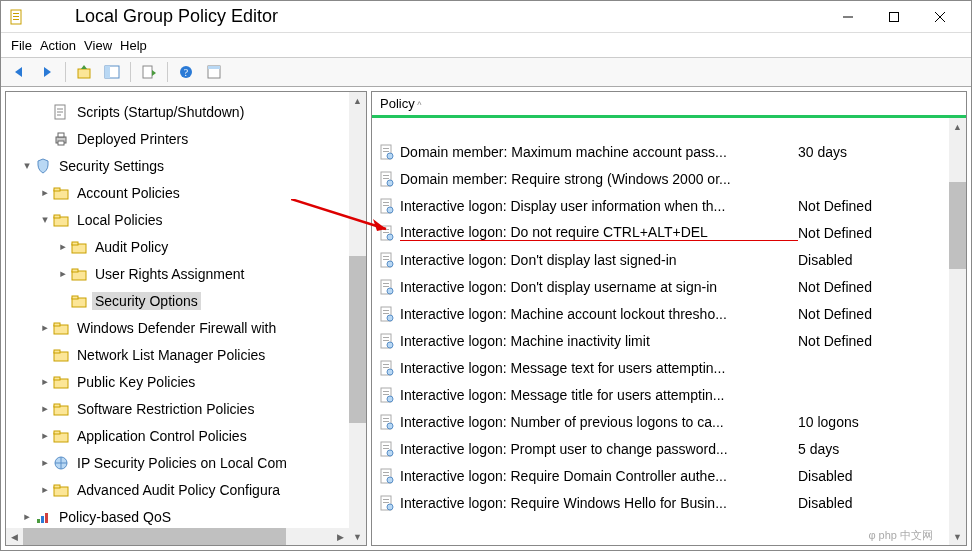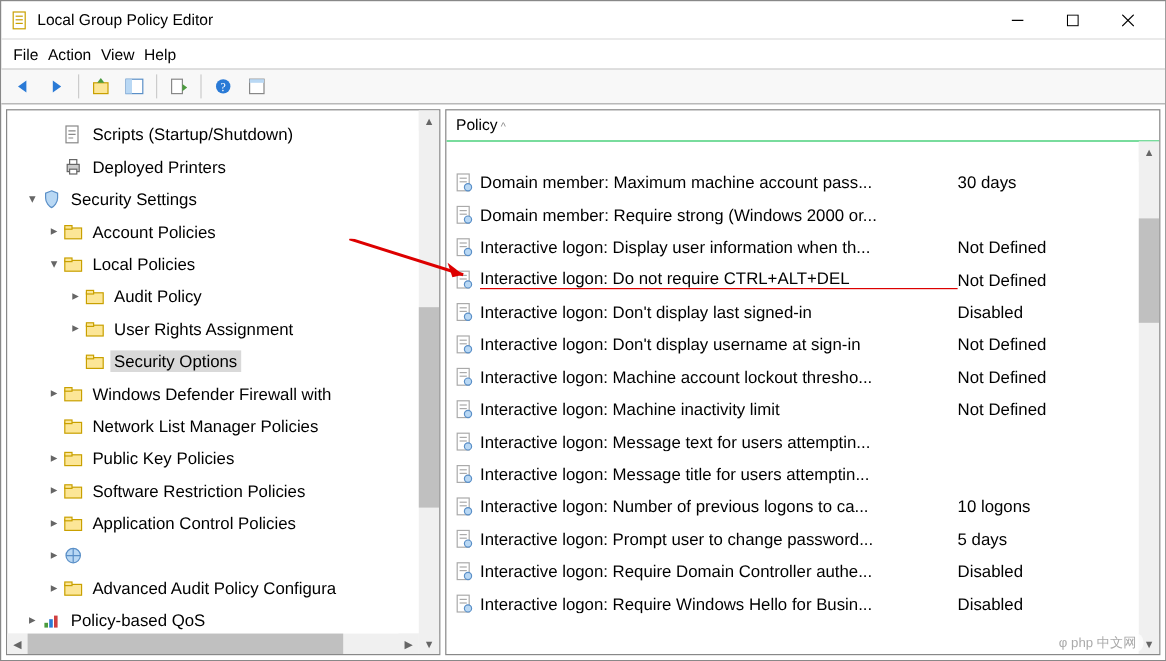--- a/index.html
+++ b/index.html
@@ -1,55 +1,55 @@
 <!DOCTYPE html>
 <html><head>
 <meta charset="utf-8">
 <style>
 * { box-sizing: border-box; margin: 0; padding: 0; }
 body { font-family: "Segoe UI", Tahoma, sans-serif; font-size: 13px; background: #fff; width: 972px; height: 551px; overflow: hidden; border: 1px solid #888; position: relative; }
 .titlebar { height: 32px; display: flex; align-items: center; padding: 0 8px; border-bottom: 1px solid #ddd; }
 .titlebar .app-icon { width: 16px; height: 16px; margin-right: 6px; }
-.titlebar .title { font-size: 13px; flex: 1; }
+.titlebar .title { font-size: 18px; flex: 1; margin-left: 44px; }
 .winbtns { display: flex; gap: 0; }
 .winbtn { width: 46px; height: 30px; display: flex; align-items: center; justify-content: center; }
 .menubar { height: 24px; display: flex; align-items: center; padding: 0 6px; font-size: 13px; }
 .menubar span { padding: 2px 4px; }
 .toolbar { height: 30px; display: flex; align-items: center; padding: 0 6px; gap: 4px; border-top: 1px solid #ccc; border-bottom: 1px solid #aaa; background: #f8f8f8; }
 .tbtn { width: 24px; height: 24px; display: flex; align-items: center; justify-content: center; }
 .sep { width: 1px; height: 20px; background: #ccc; margin: 0 2px; }
 .content { display: flex; height: calc(551px - 32px - 24px - 30px - 2px); padding: 4px; gap: 4px; }
 .pane { border: 1px solid #888; overflow: hidden; position: relative; }
 .leftpane { width: 362px; }
 .rightpane { flex: 1; }
 .tree { padding: 6px 2px; overflow: hidden; height: 100%; font-size: 14px; }
 .tree-item { display: flex; align-items: center; height: 27px; white-space: nowrap; }
 .tree-item .chev { width: 14px; text-align: center; color: #666; font-size: 11px; }
 .tree-item .icon { width: 18px; height: 18px; margin-right: 4px; display:flex; align-items:center; justify-content:center; }
 .tree-item .label { padding: 1px 3px; }
 .tree-item.selected .label { background: #d9d9d9; }
 .ind0 { padding-left: 30px; }
 .ind1 { padding-left: 48px; }
-.list-header { display: flex; height: 26px; border-bottom: 1px solid #22c55e; font-size: 13px; justify-content: space-between; }
+.list-header { display: flex; height: 26px; border-bottom: 3px solid #22c55e; font-size: 13px; justify-content: space-between; }
 .list-header .col { padding: 4px 8px; }
 .list-header .col.sorted::after { content: " ^"; color: #888; font-size: 9px; }
 .col1 { width: 420px; }
 .col2 { flex: 1; }
 .list-body { overflow: hidden; margin-top: 20px; }
 .row { display: flex; align-items: center; height: 27px; font-size: 14px; }
 .row .ricon { width: 18px; height: 18px; margin: 0 4px 0 6px; display:flex; align-items:center; justify-content:center; }
 .row .c1 { width: 398px; overflow: hidden; text-overflow: ellipsis; white-space: nowrap; padding-right: 6px; }
 .row .c2 { flex: 1; white-space: nowrap; }
 .scrollbar-v { position: absolute; right: 0; top: 0; bottom: 0; width: 17px; background: #f0f0f0; display: flex; flex-direction: column; }
 .scrollbar-h { position: absolute; left: 0; right: 17px; bottom: 0; height: 17px; background: #f0f0f0; display: flex; }
 .sb-btn { width: 17px; height: 17px; background: #f0f0f0; display:flex; align-items:center; justify-content:center; font-size:9px; color:#666; }
 .sb-thumb { background: #c0c0c0; }
 .arrow-annotation { position: absolute; pointer-events: none; }
 .underline-red { border-bottom: 1.5px solid #d00; }
-.watermark { position: absolute; bottom: 6px; right: 18px; font-size: 11px; color: #aaa; background: rgba(255,255,255,0.7); padding: 1px 6px; border-radius: 8px; }
+.watermark { position: absolute; bottom: 6px; right: 32px; font-size: 11px; color: #aaa; background: rgba(255,255,255,0.7); padding: 1px 6px; border-radius: 8px; }
 </style>
 </head>
 <body>
 
 <div class="titlebar">
   <span class="app-icon">
     <svg width="16" height="16">
         <rect x="2" y="1" width="10" height="14" fill="#fff" stroke="#c9a000"></rect>
         <rect x="4" y="4" width="6" height="1" fill="#c9a000"></rect>
         <rect x="4" y="7" width="6" height="1" fill="#c9a000"></rect>
@@ -265,20 +265,21 @@
           <span class="label">Application Control Policies</span>
         </div>
         <div class="tree-item ind0">
           <span class="chev">▸</span>
           <span class="icon">
             <svg width="16" height="16">
               <circle cx="8" cy="8" r="6" fill="#b9d8f4" stroke="#5a8fc7"></circle>
               <path d="M2 8h12M8 2v12" stroke="#5a8fc7"></path>
             </svg>
           </span>
+          <span class="label">IP Security Policies on Local Com</span>
         </div>
         <div class="tree-item ind0">
           <span class="chev">▸</span>
           <span class="icon">
             <svg width="16" height="16">
               <rect x="1" y="5" width="14" height="9" fill="#fce697" stroke="#c9a000"></rect>
               <rect x="1" y="3" width="6" height="3" fill="#fce697" stroke="#c9a000"></rect>
             </svg>
           </span>
           <span class="label">Advanced Audit Policy Configura</span>

